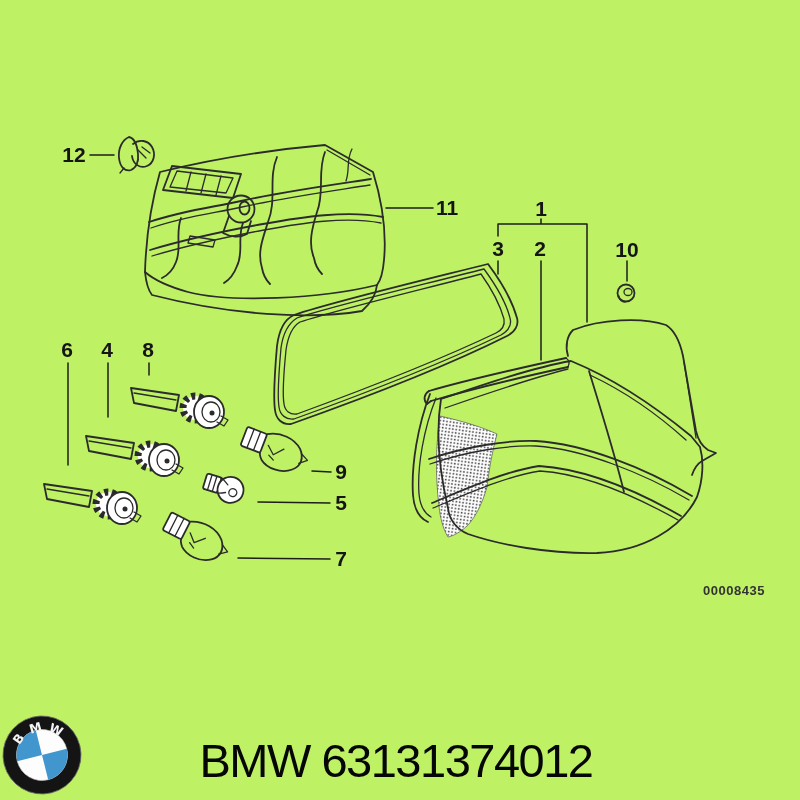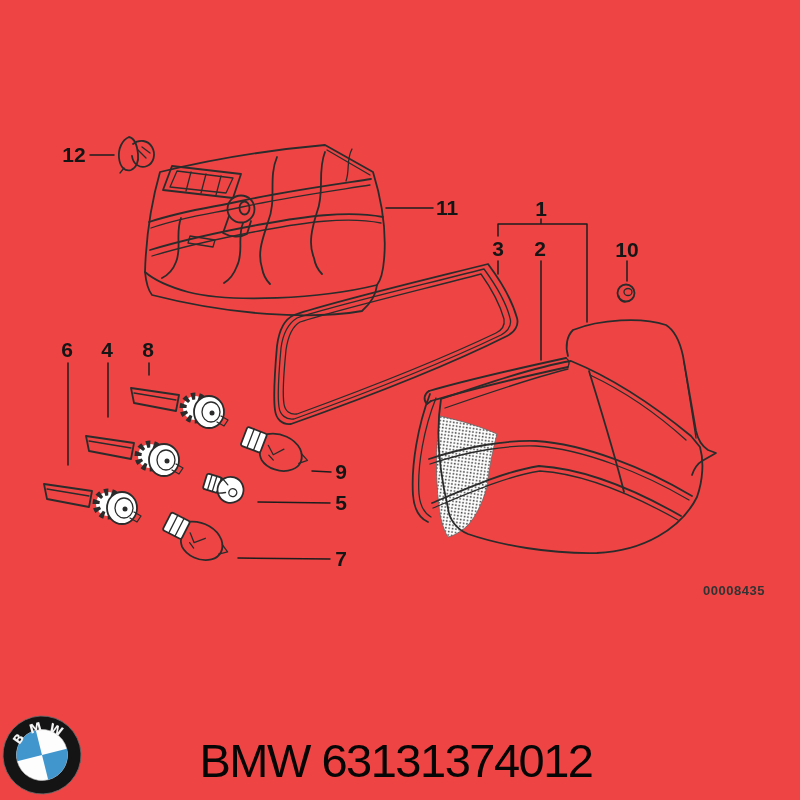--- a/index.html
+++ b/index.html
@@ -1,16 +1,16 @@
 <!DOCTYPE html>
 <html><head>
 <meta charset="utf-8">
 <style>
   html,body{margin:0;padding:0;background:#ffffff;}
-  .canvas{position:relative;width:800px;height:800px;background:#ef4444;overflow:hidden;
+  .canvas{position:relative;width:800px;height:800px;background:#bef264;overflow:hidden;
           font-family:"Liberation Sans",sans-serif;}
   svg{display:block;}
   .diagram-svg{position:absolute;left:0;top:0;}
   .part-line{fill:none;stroke:#2b2b2b;stroke-width:1.8;stroke-linecap:round;stroke-linejoin:round;}
   .thin-line{fill:none;stroke:#2b2b2b;stroke-width:1.3;stroke-linecap:round;stroke-linejoin:round;}
   .leader{fill:none;stroke:#1d1d1d;stroke-width:1.5;stroke-linecap:round;}
   .callout{font-family:"Liberation Sans",sans-serif;font-weight:bold;font-size:21px;fill:#151515;text-anchor:middle;}
   .drawno{font-family:"Liberation Sans",sans-serif;font-weight:bold;font-size:13px;fill:#333333;text-anchor:middle;letter-spacing:0.5px;}
   .logo-wrap{position:absolute;left:1px;top:714px;width:82px;height:82px;}
   .logo-letter{font-family:"DejaVu Sans","Liberation Sans",sans-serif;font-weight:bold;font-size:12.5px;

